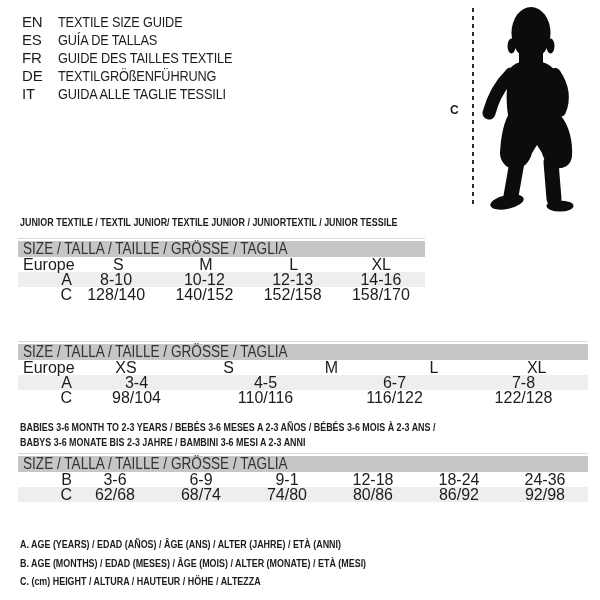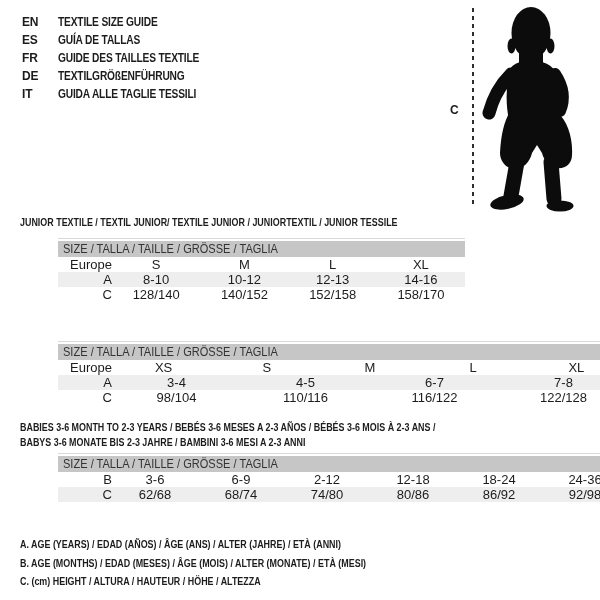--- a/index.html
+++ b/index.html
@@ -4,36 +4,36 @@
 <style>
   html,body{margin:0;padding:0;background:#ffffff;}
   .page{
     position:relative;width:600px;height:600px;background:#ffffff;
     font-family:"Liberation Sans",sans-serif;color:#1c1c1c;overflow:hidden;
   }
   .cond{transform:scaleX(0.85);transform-origin:0 50%;display:inline-block;white-space:nowrap;}
 
   
   .lang-list{position:absolute;left:22px;top:13px;}
-  .lang-row{display:flex;height:18px;line-height:18px;font-weight:bold;font-size:12px;letter-spacing:-0.2px;}
+  .lang-row{display:flex;height:18px;line-height:18px;font-weight:normal;font-size:15px;letter-spacing:-0.2px;}
   .lang-code{width:36px;flex:0 0 36px;}
   .lang-label{white-space:nowrap;}
 
   
   .measure-line{
     position:absolute;left:472px;top:8px;width:2px;height:200px;
     background:repeating-linear-gradient(to bottom,#2e2e2e 0 4px,transparent 4px 8px);
   }
   .measure-label{position:absolute;left:450px;top:103px;font-size:12px;font-weight:bold;}
   .baby-svg{position:absolute;left:480px;top:2px;width:118px;height:212px;}
 
   
   .sec-title{position:absolute;font-size:10.5px;font-weight:bold;white-space:nowrap;}
 
-  .tbl{position:absolute;font-size:13px;margin-left:40px;}
+  .tbl{position:absolute;font-size:16px;}
   .bar{
     height:16px;line-height:16px;background:#c6c6c6;color:#333333;
     padding-left:5px;box-sizing:border-box;
     box-shadow:0 -2px 0 #ffffff,0 -3px 0 #d9d9d9;
   }
   .trow{display:flex;height:15px;line-height:15px;}
   .trow.stripe{background:#eeeeee;}
   .lbl-cell{flex:0 0 54px;padding-left:5px;box-sizing:border-box;text-align:right;}
   .val-cell{flex:1;text-align:center;}
 
@@ -148,21 +148,21 @@
   </div>
 
   <div class="sec-title cond" style="left:20px;top:421px;">BABIES 3-6 MONTH TO 2-3 YEARS / BEBÉS 3-6 MESES A 2-3 AÑOS / BÉBÉS 3-6 MOIS À 2-3 ANS /</div>
   <div class="sec-title cond" style="left:20px;top:436px;">BABYS 3-6 MONATE BIS 2-3 JAHRE / BAMBINI 3-6 MESI A 2-3 ANNI</div>
   <div class="tbl" style="left:18px;top:456px;width:570px;">
     <div class="bar"><span class="cond">SIZE / TALLA / TAILLE / GRÖSSE / TAGLIA</span></div>
     <div class="trow">
       <div class="lbl-cell">B</div>
       <div class="val-cell">3-6</div>
       <div class="val-cell">6-9</div>
-      <div class="val-cell">2-12</div>
+      <div class="val-cell">9-1</div>
       <div class="val-cell">12-18</div>
       <div class="val-cell">18-24</div>
       <div class="val-cell">24-36</div>
     </div>
     <div class="trow stripe">
       <div class="lbl-cell">C</div>
       <div class="val-cell">62/68</div>
       <div class="val-cell">68/74</div>
       <div class="val-cell">74/80</div>
       <div class="val-cell">80/86</div>

